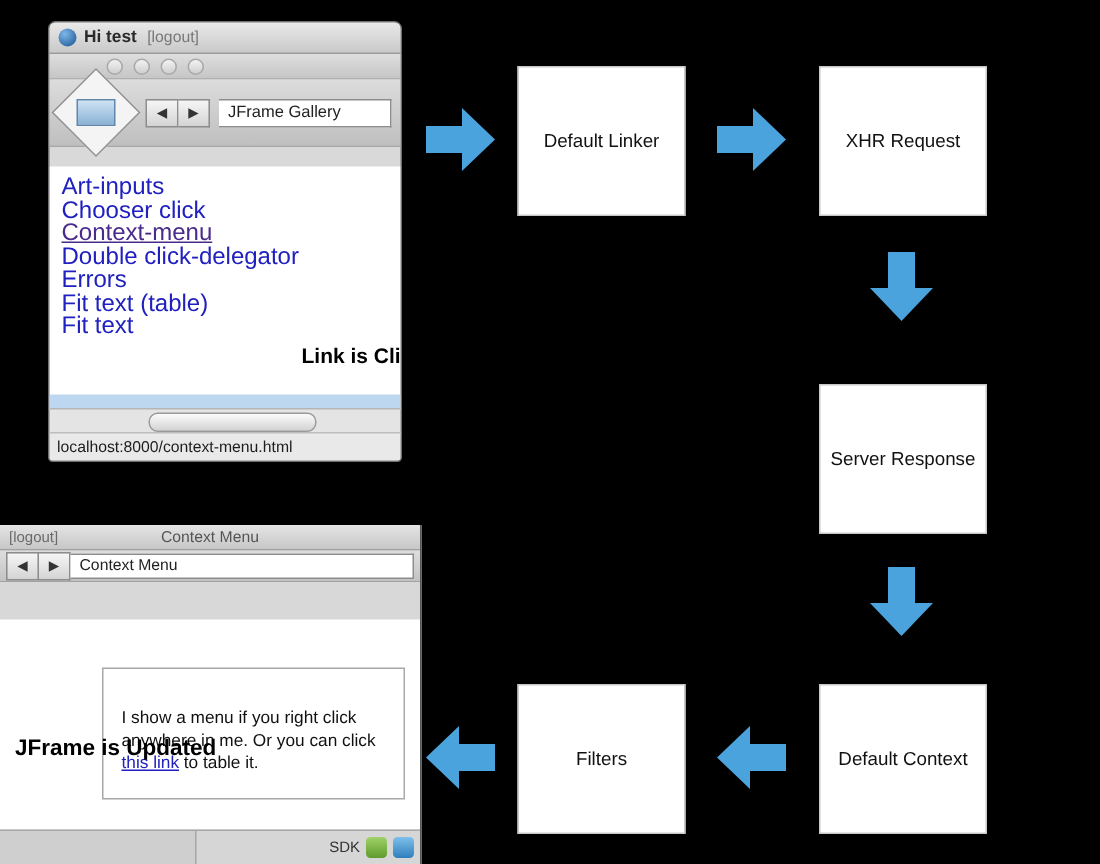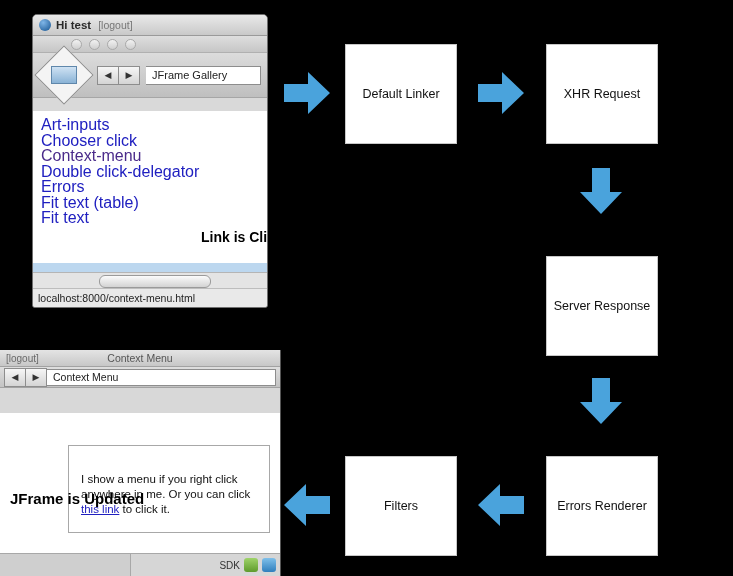--- a/index.html
+++ b/index.html
@@ -68,21 +68,21 @@
     color:#222;overflow:hidden;white-space:nowrap;
   }
   #win1 .page{
     position:absolute;left:0;top:96px;right:0;bottom:34px;background:#ffffff;
     padding:6px 0 0 8px;
   }
   .link{
     color:#2020c0;font-size:16px;line-height:15.5px;white-space:nowrap;
   }
   .link.visited{color:#4a2a8a;}
-  .link.underline{}
+  .link.underline{text-decoration:underline;}
   .callout1{
     position:absolute;left:168px;top:118px;font-size:14px;font-weight:bold;
     color:#000;white-space:nowrap;
   }
   #win1 .scrollrow{
     position:absolute;left:0;right:0;bottom:18px;height:16px;
     background:#e4e4e4;border-top:1px solid #b5b5b5;
   }
   #win1 .scrollrow .thumb{
     position:absolute;left:66px;top:2px;width:110px;height:11px;
@@ -153,21 +153,21 @@
 
   <div class="flow-box" style="left:546px;top:44px;width:110px;height:98px;">
     <span>XHR Request</span>
   </div>
 
   <div class="flow-box" style="left:546px;top:256px;width:110px;height:98px;">
     <span>Server Response</span>
   </div>
 
   <div class="flow-box" style="left:546px;top:456px;width:110px;height:98px;">
-    <span>Errors Renderer</span>
+    <span>Default Context</span>
   </div>
 
   <div class="flow-box" style="left:345px;top:456px;width:110px;height:98px;">
     <span>Filters</span>
   </div>
 
   <svg class="arrow" style="left:284px;top:72px;" width="46" height="42" viewBox="0 0 46 42">
     <polygon points="0,12 24,12 24,0 46,21 24,42 24,30 0,30" fill="#4aa3dc"></polygon>
   </svg>
 
@@ -251,21 +251,21 @@
     <span class="navbtn">◀</span>
     <span class="navbtn">▶</span>
     <span class="crumb">Context Menu</span>
   </div>
 
   <div class="greystrip"></div>
 
   <div class="canvas">
     <div class="ctxbox">
       <span>I show a menu if you right click anywhere in me. Or you can click</span>
-      <a href="#">this link</a><span> to click it.</span>
+      <a href="#">this link</a><span> to table it.</span>
     </div>
     <div class="callout2">JFrame is Updated</div>
   </div>
 
   <div class="bottombar">
     <span class="seg"></span>
     <span>SDK</span>
     <span class="mini g"></span>
     <span class="mini b"></span>
   </div>

